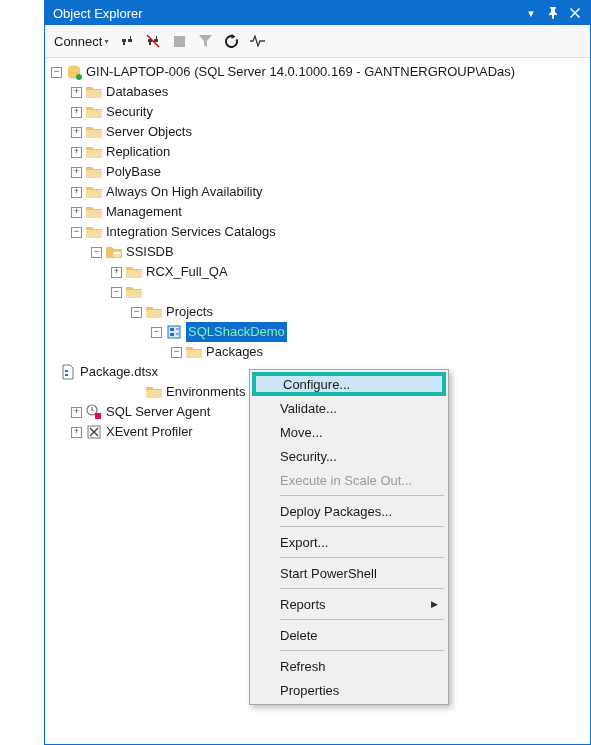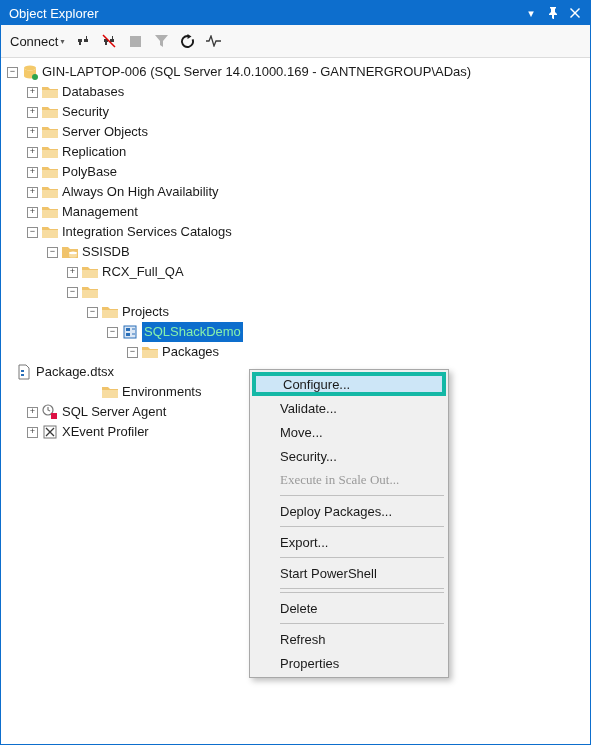--- a/index.html
+++ b/index.html
@@ -13,20 +13,21 @@
     height: 745px;
     overflow: hidden;
     position: relative;
   }
   .panel {
     border: 1px solid #0d6ecd;
     height: 100%;
     display: flex;
     flex-direction: column;
     background: #fff;
+    margin-left: 44px;
   }
   .title-bar {
     background: #0d6ecd;
     color: #fff;
     height: 24px;
     display: flex;
     align-items: center;
     padding: 0 6px 0 8px;
     font-size: 13px;
   }
@@ -127,21 +128,21 @@
     padding: 0 22px 0 28px;
     color: #1a1a1a;
     position: relative;
   }
   .ctx-item.highlight {
     background: #cde6f7;
     border: 4px solid #14b8a6;
     padding: 0 21px 0 27px;
     height: 24px;
   }
-  .ctx-item.disabled { color: #9a9a9a; font-family: Liberation Serif, serif; }
+  .ctx-item.disabled { color: #9a9a9a; }
   .ctx-sep {
     height: 1px;
     background: #c0c0c0;
     margin: 3px 2px 3px 28px;
   }
   .ctx-arrow {
     position: absolute;
     right: 8px;
     font-size: 9px;
     color: #2a2a2a;
@@ -446,20 +447,24 @@
     </div>
   <div class="ctx-sep"></div>
   <div class="ctx-item">
       <span>Export...</span>
     </div>
   <div class="ctx-sep"></div>
   <div class="ctx-item">
       <span>Start PowerShell</span>
     </div>
   <div class="ctx-sep"></div>
+  <div class="ctx-item">
+    <span>Reports</span>
+    <span class="ctx-arrow">▶</span>
+  </div>
   <div class="ctx-sep"></div>
   <div class="ctx-item">
       <span>Delete</span>
     </div>
   <div class="ctx-sep"></div>
   <div class="ctx-item">
       <span>Refresh</span>
     </div>
   <div class="ctx-item">
       <span>Properties</span>

